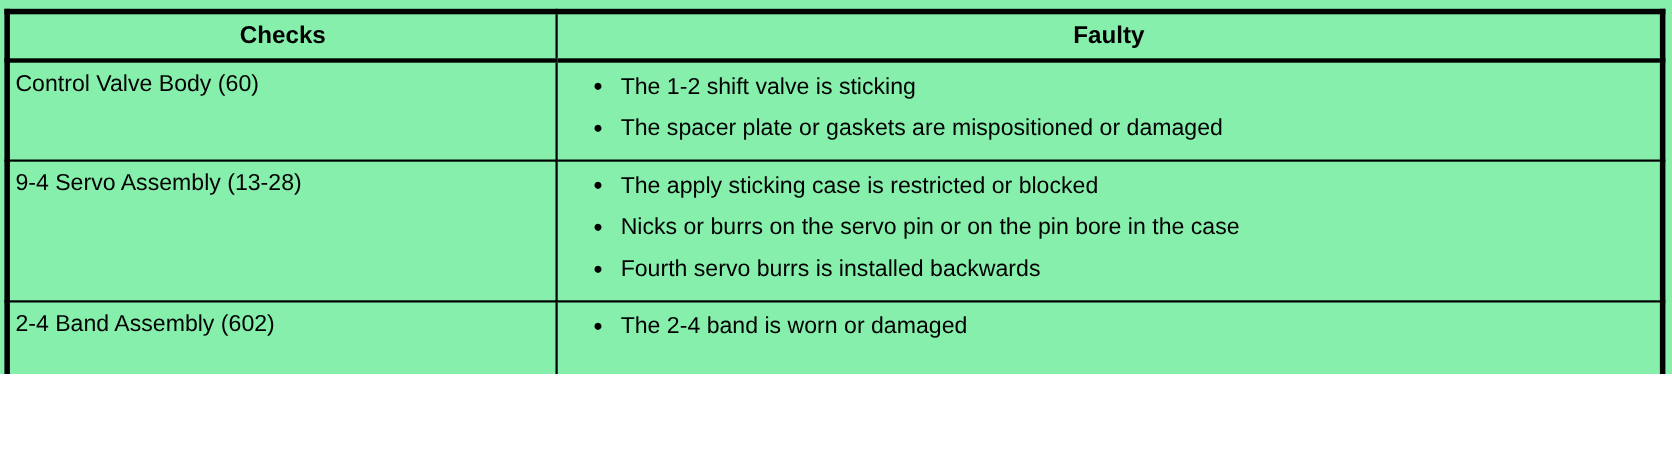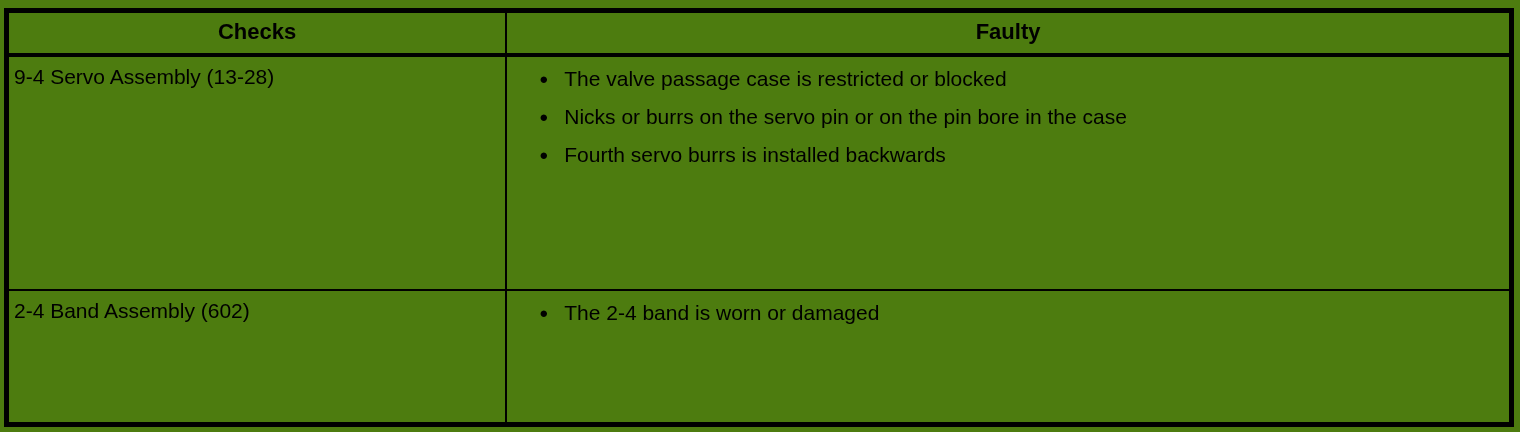--- a/index.html
+++ b/index.html
@@ -5,22 +5,22 @@
   html, body {
     margin: 0;
     padding: 0;
     background: #ffffff;
     font-family: "Liberation Sans", sans-serif;
     color: #000000;
   }
   .page {
     position: relative;
     width: 1520px;
-    height: 432px;
-    background: #4d7c0f;
+    height: 340px;
+    background: #86efac;
     overflow: hidden;
   }
   .table-wrap {
     position: absolute;
     top: 8px;
     left: 4px;
     right: 6px;
     bottom: 5px;
   }
   table.diag {
@@ -89,25 +89,34 @@
         <col class="checks-col">
         <col class="causes-col">
       </colgroup>
       <thead>
         <tr>
           <th>Checks</th>
           <th>Faulty</th>
         </tr>
       </thead>
       <tbody>
+        <tr class="row-1">
+          <td class="check-cell">Control Valve Body (60)</td>
+          <td class="causes-cell">
+            <ul class="cause-list">
+              <li><span class="bullet">●</span><span>The 1-2 shift valve is sticking</span></li>
+              <li><span class="bullet">●</span><span>The spacer plate or gaskets are mispositioned or damaged</span></li>
+            </ul>
+          </td>
+        </tr>
         <tr class="row-4">
           <td class="check-cell">9-4 Servo Assembly (13-28)</td>
           <td class="causes-cell">
             <ul class="cause-list">
-              <li><span class="bullet">●</span><span>The valve passage case is restricted or blocked</span></li>
+              <li><span class="bullet">●</span><span>The apply sticking case is restricted or blocked</span></li>
               <li><span class="bullet">●</span><span>Nicks or burrs on the servo pin or on the pin bore in the case</span></li>
               <li><span class="bullet">●</span><span>Fourth servo burrs is installed backwards</span></li>
             </ul>
           </td>
         </tr>
         <tr class="row-5">
           <td class="check-cell">2-4 Band Assembly (602)</td>
           <td class="causes-cell">
             <ul class="cause-list">
               <li><span class="bullet">●</span><span>The 2-4 band is worn or damaged</span></li>

